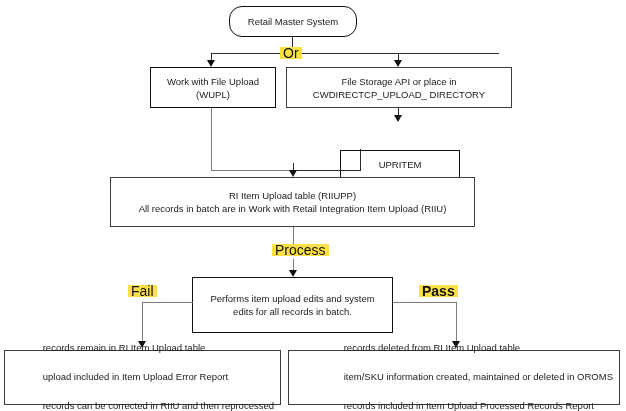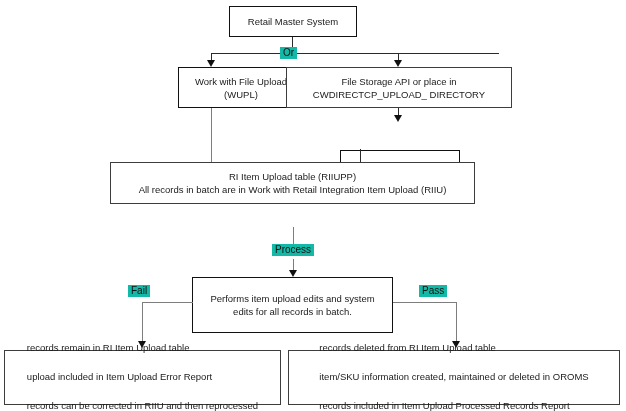--- a/index.html
+++ b/index.html
@@ -28,21 +28,21 @@
     align-items: center;
     justify-content: center;
     padding: 2px 4px;
     white-space: pre-line;
   }
   .node.thick {
     border: 1.4px solid #111111;
   }
   .node.listbox {
     text-align: left;
-    justify-content: center;
+    justify-content: flex-end;
     align-items: center;
     padding: 3px 6px;
     font-size: 9.5px;
     line-height: 14.5px;
   }
   .edge {
     position: absolute;
     background: #7d7d7d;
   }
   .edge.h { height: 1px; }
@@ -51,88 +51,88 @@
   .arrow {
     position: absolute;
     width: 0;
     height: 0;
     border-left: 4px solid transparent;
     border-right: 4px solid transparent;
     border-top: 7px solid #111111;
   }
   .elabel {
     position: absolute;
-    font-size: 10px;
+    font-size: 14px;
     line-height: 12px;
     color: #111111;
-    background: #14b8a6;
+    background: #fde047;
     padding: 0 3px;
     white-space: nowrap;
   }
   .linerow { display: block; }
 </style>
 </head>
 <body>
 
 <div id="canvas">
 
-  <div class="node thick" style="left:229px; top:6px; width:128px; height:31px;">Retail Master System</div>
+  <div class="node thick" style="left:229px; top:6px; width:128px; height:31px;border-radius:13px;">Retail Master System</div>
 
   <div class="edge v dark" style="left:292px; top:37px; height:16px;"></div>
 
   <div class="edge h dark" style="left:211px; top:53px; width:288px;"></div>
 
   <div class="edge v dark" style="left:211px; top:53px; height:10px;"></div>
   <div class="arrow" style="left:207px; top:60px;"></div>
 
   <div class="edge v dark" style="left:398px; top:53px; height:10px;"></div>
   <div class="arrow" style="left:394px; top:60px;"></div>
 
   <div class="elabel" style="left:280px; top:47px;">Or</div>
 
-  <div class="node thick" style="left:150px; top:67px; width:126px; height:41px;margin-left:28px;">Work with File Upload
+  <div class="node thick" style="left:150px; top:67px; width:126px; height:41px;">Work with File Upload
 (WUPL)</div>
 
   <div class="node" style="left:286px; top:67px; width:226px; height:41px;text-align:center;">File Storage API or place in
 CWDIRECTCP_UPLOAD_ DIRECTORY</div>
 
   <div class="edge v dark" style="left:398px; top:108px; height:11px;"></div>
   <div class="arrow" style="left:394px; top:115px;"></div>
 
   <div class="node thick" style="left:340px; top:120px; width:120px; height:29px;margin-top:30px;">UPRITEM</div>
 
   <div class="edge v dark" style="left:360px; top:149px; height:21px;"></div>
   <div class="edge h dark" style="left:293px; top:170px; width:68px;"></div>
 
   <div class="edge v" style="left:211px; top:108px; height:62px;"></div>
   <div class="edge h" style="left:211px; top:170px; width:83px;"></div>
 
   <div class="edge v dark" style="left:293px; top:163px; height:12px;"></div>
   <div class="arrow" style="left:289px; top:170px;"></div>
 
-  <div class="node" style="left:110px; top:162px; width:365px; height:42px;">RI Item Upload table (RIIUPP)
+  <div class="node" style="left:110px; top:177px; width:365px; height:50px;">RI Item Upload table (RIIUPP)
 All records in batch are in Work with Retail Integration Item Upload (RIIU)</div>
 
   <div class="edge v" style="left:293px; top:227px; height:18px;"></div>
   <div class="elabel" style="left:272px; top:244px;">Process</div>
   <div class="edge v" style="left:293px; top:259px; height:14px;"></div>
   <div class="arrow" style="left:289px; top:270px;"></div>
 
   <div class="node thick" style="left:192px; top:277px; width:201px; height:56px;">Performs item upload edits and system
 edits for all records in batch.</div>
 
   <div class="edge h" style="left:142px; top:302px; width:51px;"></div>
   <div class="edge v" style="left:142px; top:302px; height:41px;"></div>
   <div class="arrow" style="left:138px; top:341px;"></div>
   <div class="elabel" style="left:128px; top:285px;">Fail</div>
 
   <div class="edge h" style="left:393px; top:302px; width:64px;"></div>
   <div class="edge v" style="left:456px; top:302px; height:41px;"></div>
   <div class="arrow" style="left:452px; top:341px;"></div>
-  <div class="elabel" style="left:419px; top:285px;">Pass</div>
+  <div class="elabel" style="left:419px; top:285px;font-weight:bold;">Pass</div>
 
   <div class="node listbox" style="left:4px; top:350px; width:277px; height:55px;">
     <div>
       <span class="linerow">records remain in RI Item Upload table</span>
       <span class="linerow">upload included in Item Upload Error Report</span>
       <span class="linerow">records can be corrected in RIIU and then reprocessed</span>
     </div>
   </div>
 
   <div class="node listbox" style="left:288px; top:350px; width:332px; height:55px;">

